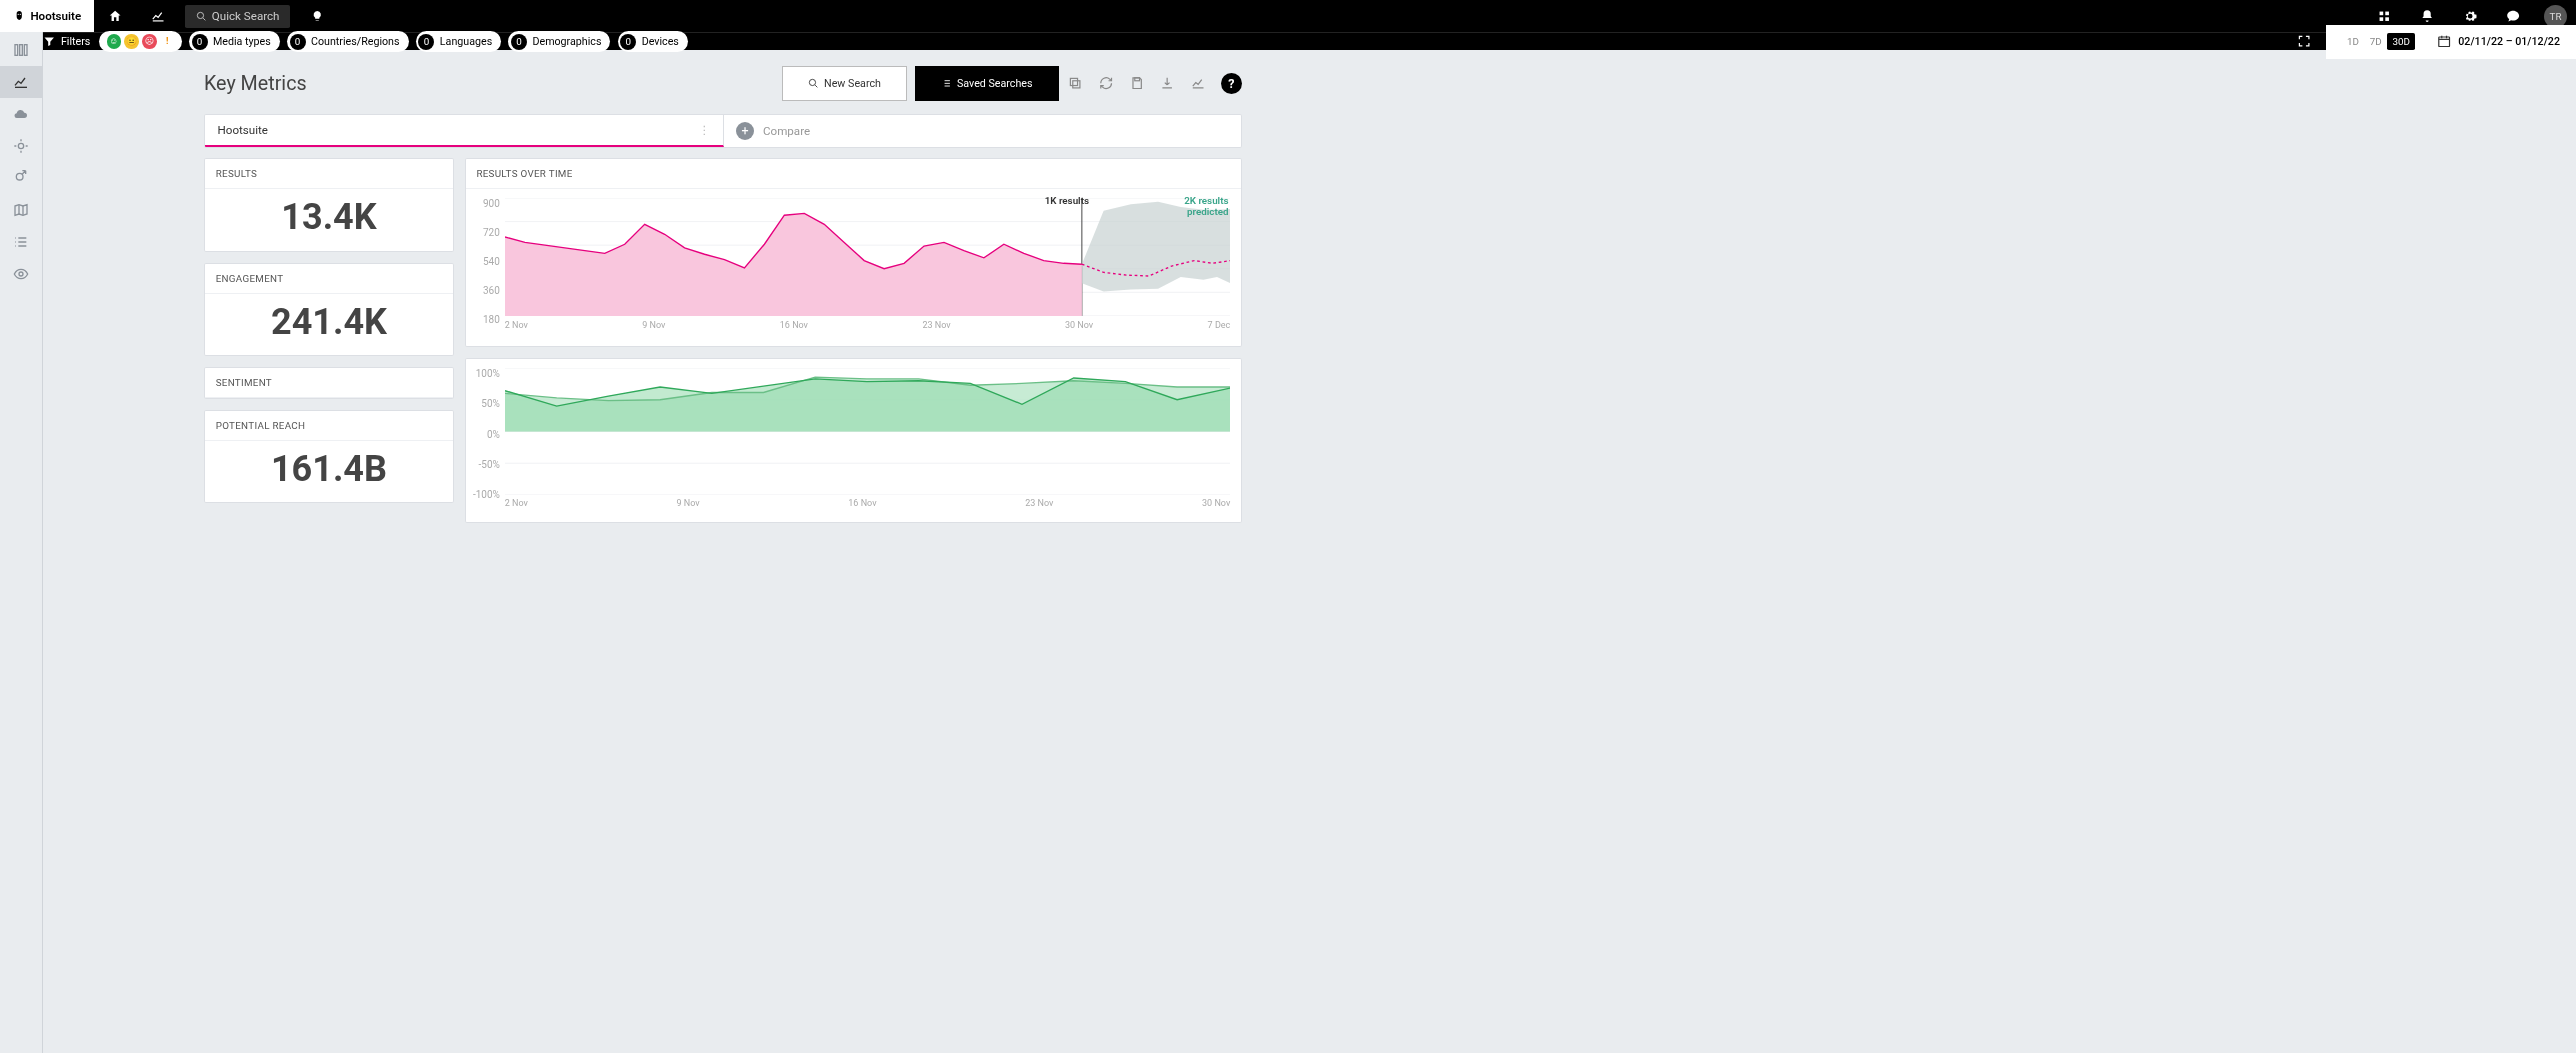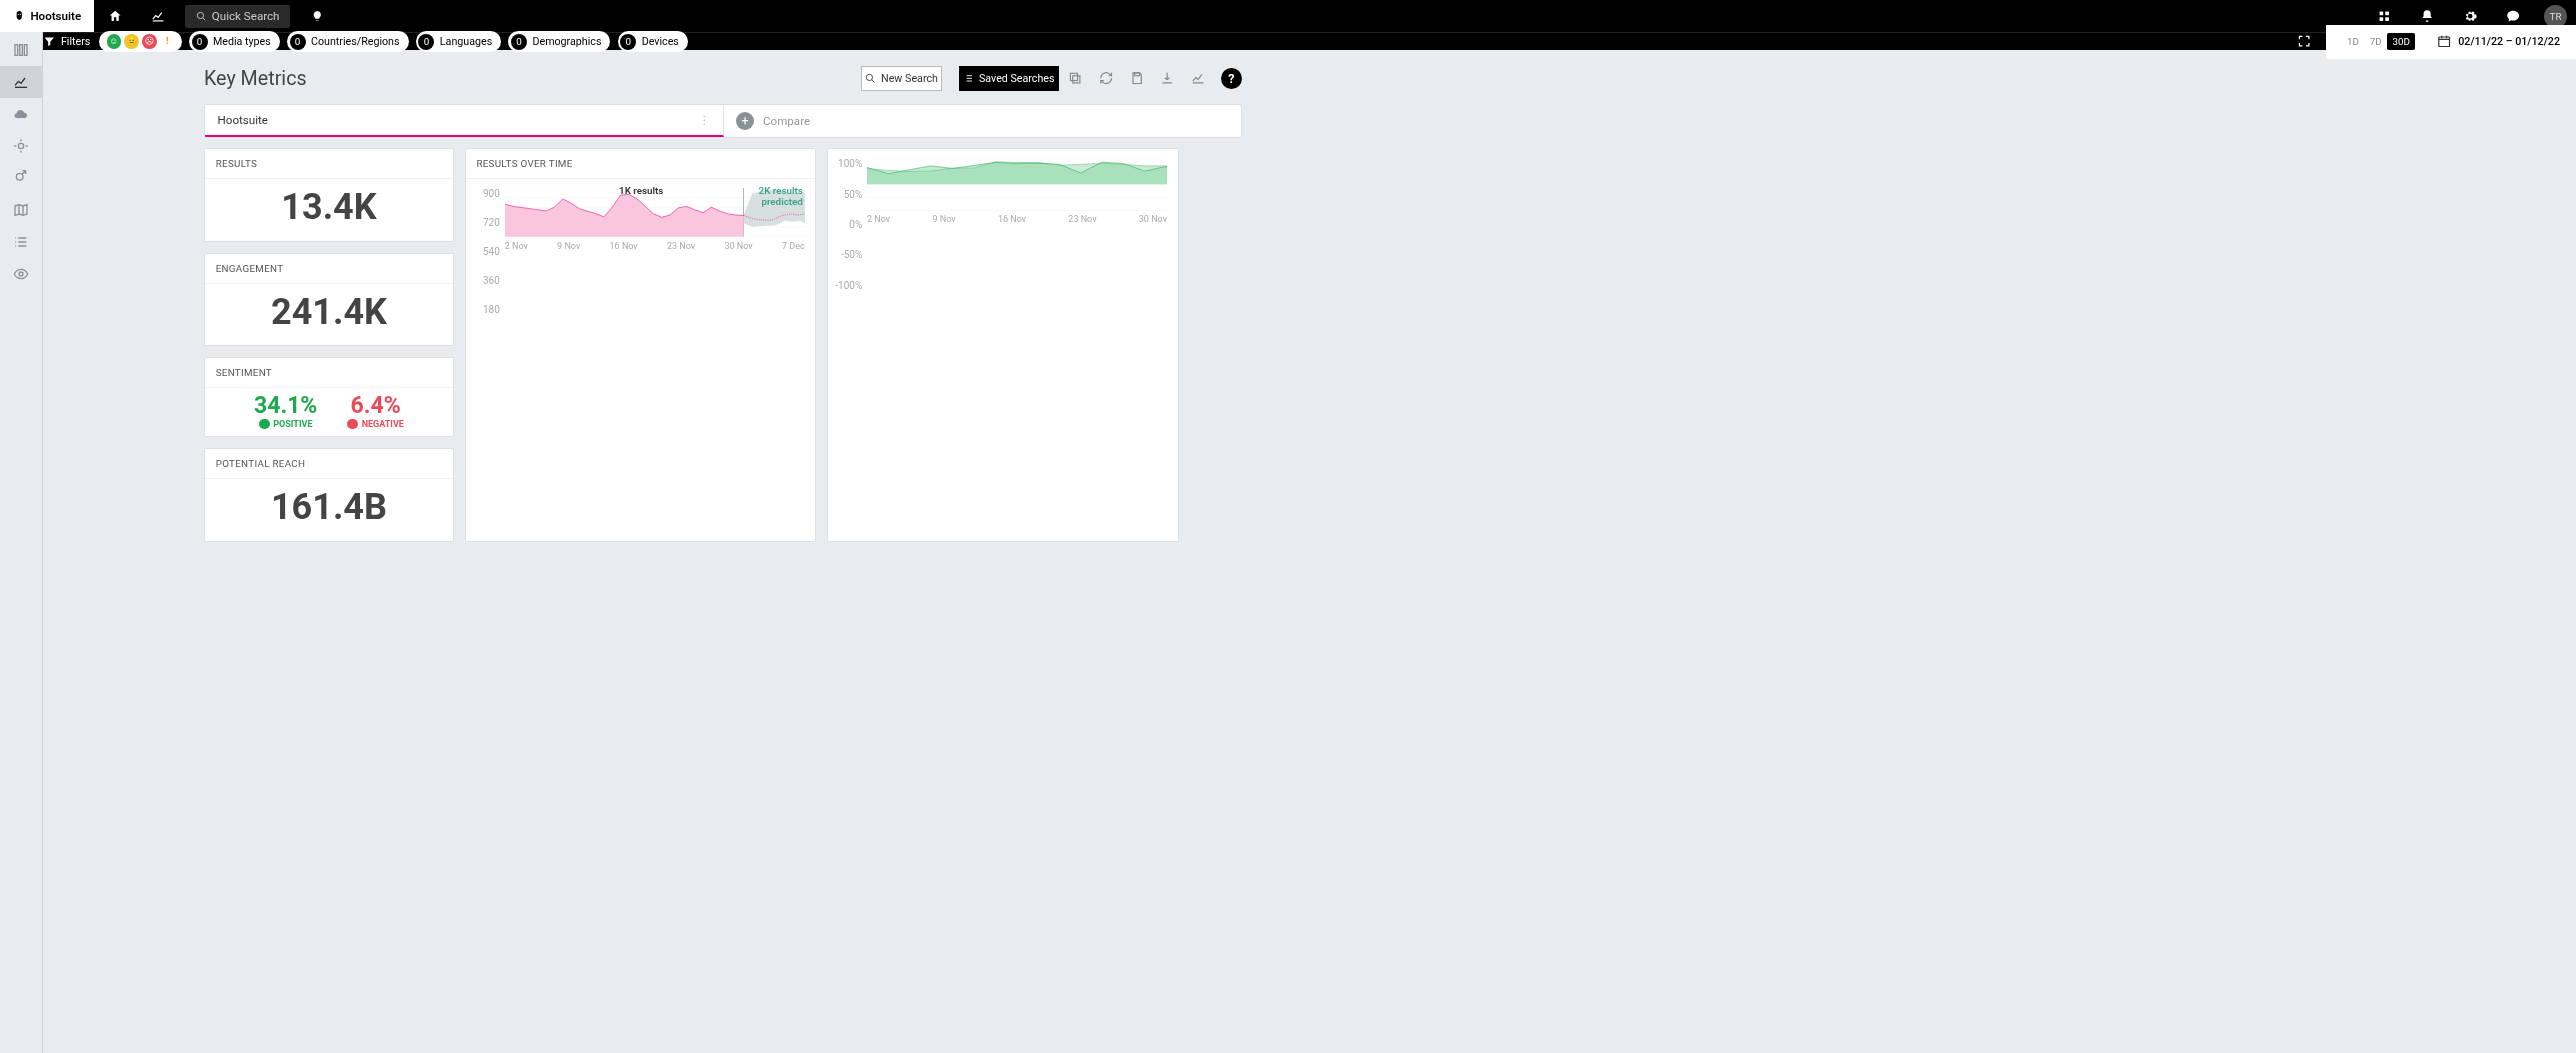--- a/index.html
+++ b/index.html
@@ -30,35 +30,35 @@
 
 .left-rail{position:absolute;top:32px;left:0;bottom:0;width:43px;background:#e9ecef;border-right:0.9px solid #d0d4d9;display:flex;flex-direction:column;align-items:center;padding-top:1.8px}
 .rail-item{width:43px;height:32px;display:flex;align-items:center;justify-content:center;color:#8a9199;cursor:pointer}
 .rail-item.active{background:#d0d4d9;color:#333}
 
 .page{margin-left:43px;padding:16px 0 16px 161px}
 .page-wrap{max-width:1038px}
 .page-header{display:flex;align-items:center;margin-bottom:12.5px}
 .page-title{font-size:19.7px;font-weight:400;color:#444}
 .header-spacer{flex:1}
-.btn{display:flex;align-items:center;height:25px;padding:0 3px;font-size:10.7px;cursor:pointer;border:0.9px solid #bbb;background:#fff;margin-left:17px}
+.btn{display:flex;align-items:center;height:35px;padding:0 25px;font-size:10.7px;cursor:pointer;border:0.9px solid #bbb;background:#fff;margin-left:8px}
 .btn.dark{background:#000;color:#fff;border-color:#000}
 .icon-btn{display:flex;align-items:center;justify-content:center;width:27px;height:25px;color:#888;cursor:pointer;margin-left:3.6px}
 .help-dot{width:21.5px;height:21.5px;border-radius:50%;background:#000;color:#fff;display:flex;align-items:center;justify-content:center;font-size:12.5px;font-weight:700;margin-left:9px;cursor:pointer}
 
 .compare-row{display:flex;background:#fff;border:0.9px solid #dcdfe4;border-radius:1.8px;height:34px;margin-bottom:10.7px;overflow:hidden}
 .compare-cell{flex:1;display:flex;align-items:center;padding:0 12.5px;border-right:0.9px solid #dcdfe4;position:relative}
 .compare-cell:last-child{border-right:none;color:#999}
 .compare-cell.active{border-bottom:2.7px solid #e6007e}
 .compare-cell .menu-dots{margin-left:auto;color:#bbb;cursor:pointer}
 .add-circle{width:18px;height:18px;border-radius:50%;background:#8a9199;color:#fff;display:flex;align-items:center;justify-content:center;font-size:12.5px;margin-right:9px}
 
 .grid{display:flex;gap:10.7px}
 .col-left{width:250px;display:flex;flex-direction:column;gap:10.7px}
-.col-right{flex:1;display:flex;flex-direction:row;gap:10.7px}
+.col-right{flex:1;display:flex;flex-direction:column;gap:10.7px}
 .card{background:#fff;border:0.9px solid #dcdfe4;border-radius:1.8px}
 .card-header{padding:9px 10.7px;font-size:9.8px;font-weight:400;letter-spacing:0.3px;color:#555;border-bottom:0.9px solid #eef0f3}
 .big-number{font-size:36px;font-weight:700;color:#444;text-align:center;padding:7.2px 0 12.5px}
 .sentiment-row{display:flex;justify-content:center;gap:30px;padding:3.6px 0 7.2px}
 .sent-col{text-align:center}
 .sent-val{font-size:23px;font-weight:700}
 .sent-val.pos{color:#1fa94d}
 .sent-val.neg{color:#e94b5b}
 .sent-lbl{font-size:9px;font-weight:700;display:flex;align-items:center;justify-content:center;gap:3.6px}
 .sent-lbl.pos{color:#1fa94d}
@@ -303,36 +303,20 @@
       <div class="card">
         <div class="card-header">RESULTS</div>
         <div class="big-number">13.4K</div>
       </div>
       <div class="card">
         <div class="card-header">ENGAGEMENT</div>
         <div class="big-number">241.4K</div>
       </div>
       <div class="card">
         <div class="card-header">SENTIMENT</div>
-        <div class="sentiment-row">
-          <div class="sent-col">
-            <div class="sent-val pos">34.1%</div>
-            <div class="sent-lbl pos">
-                  <span class="sent-face" style="background:#1fa94d"></span>
-                  <span>POSITIVE</span>
-                </div>
-          </div>
-          <div class="sent-col">
-            <div class="sent-val neg">6.4%</div>
-            <div class="sent-lbl neg">
-                  <span class="sent-face" style="background:#e94b5b"></span>
-                  <span>NEGATIVE</span>
-                </div>
-          </div>
-        </div>
       </div>
       <div class="card">
         <div class="card-header">POTENTIAL REACH</div>
         <div class="big-number">161.4B</div>
       </div>
     </div>
 
     <div class="col-right">
 
       <div class="card">

